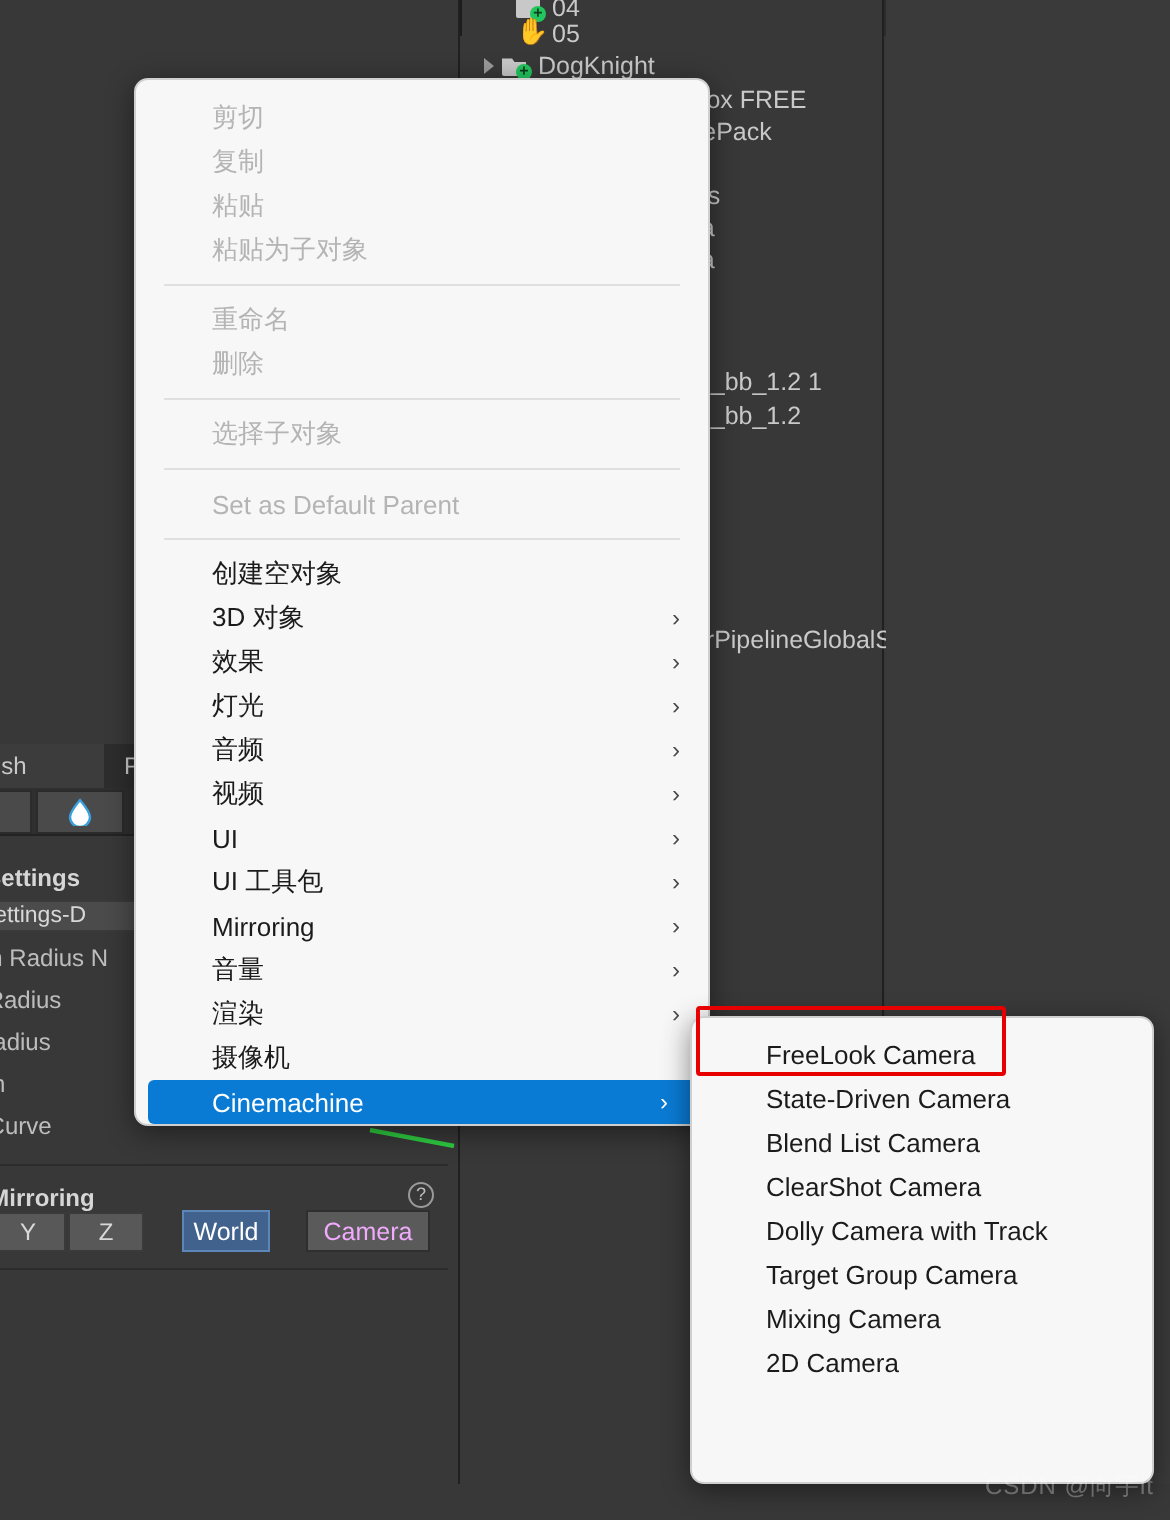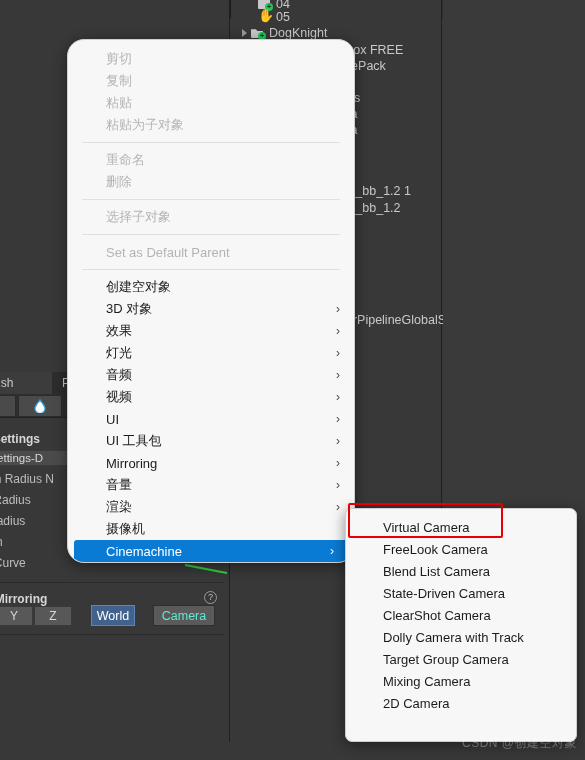--- a/index.html
+++ b/index.html
@@ -125,21 +125,21 @@
   }
   .minibtn {
     position: absolute; height: 20px; width: 38px;
     background: #585858; border: 1px solid #3a3a3a;
     color: #d8d8d8; font-size: 12px;
     display: flex; align-items: center; justify-content: center;
   }
   .segbtn {
     position: absolute; height: 21px;
     border: 1px solid #2f2f2f;
-    color: #5eead4; font-size: 12.5px;
+    color: #f0abfc; font-size: 12.5px;
     display: flex; align-items: center; justify-content: center;
     background: #5a5a5a;
   }
   .segbtn.on { background: #40628c; border-color: #5d86b8; color: #ffffff; }
   .help-icon {
     position: absolute; width: 13px; height: 13px; border-radius: 50%;
     border: 1px solid #9a9a9a; color: #c0c0c0;
     font-size: 9px; line-height: 11px; text-align: center;
   }
   .hr-sep {
@@ -149,21 +149,21 @@
     position: absolute; left: 184px; top: 564px;
     width: 44px; height: 10px;
   }
 
   
   #context-menu {
     position: absolute;
     left: 67px; top: 39px; width: 288px; height: 524px;
     background: #f7f7f7;
     border: 1px solid #cfcfcf;
-    border-radius: 17px;
+    border-radius: 7px;
     box-shadow: 0 3px 14px rgba(0,0,0,0.45);
     overflow: hidden;
     padding-top: 8px;
   }
   .mi {
     position: relative;
     height: 22px;
     display: flex; align-items: center;
     padding-left: 38px; padding-right: 14px;
     font-size: 13px;
@@ -395,45 +395,42 @@
       </div>
     <div class="mi sel">
         <span>Cinemachine</span>
         <span class="arrow">›</span>
       </div>
     <div class="mi"></div>
   </div>
 
   <div id="submenu">
     <div class="smi">
-        <span>Virtual Camera</span>
-      </div>
-    <div class="smi">
         <span>FreeLook Camera</span>
       </div>
     <div class="smi">
+        <span>State-Driven Camera</span>
+      </div>
+    <div class="smi">
         <span>Blend List Camera</span>
       </div>
     <div class="smi">
-        <span>State-Driven Camera</span>
-      </div>
-    <div class="smi">
         <span>ClearShot Camera</span>
       </div>
     <div class="smi">
         <span>Dolly Camera with Track</span>
       </div>
     <div class="smi">
         <span>Target Group Camera</span>
       </div>
     <div class="smi">
         <span>Mixing Camera</span>
       </div>
     <div class="smi">
         <span>2D Camera</span>
       </div>
   </div>
 
   <div id="red-box"></div>
 
-  <div id="watermark">CSDN @创建空对象</div>
+  <div id="watermark">CSDN @向宇it</div>
 
 </div>
 
 </body></html>

